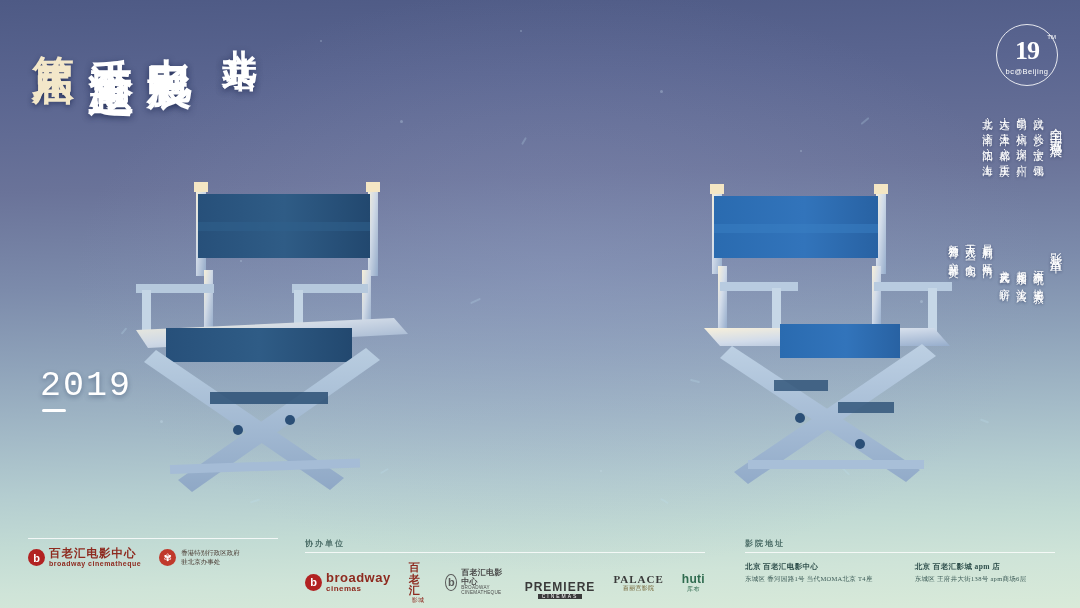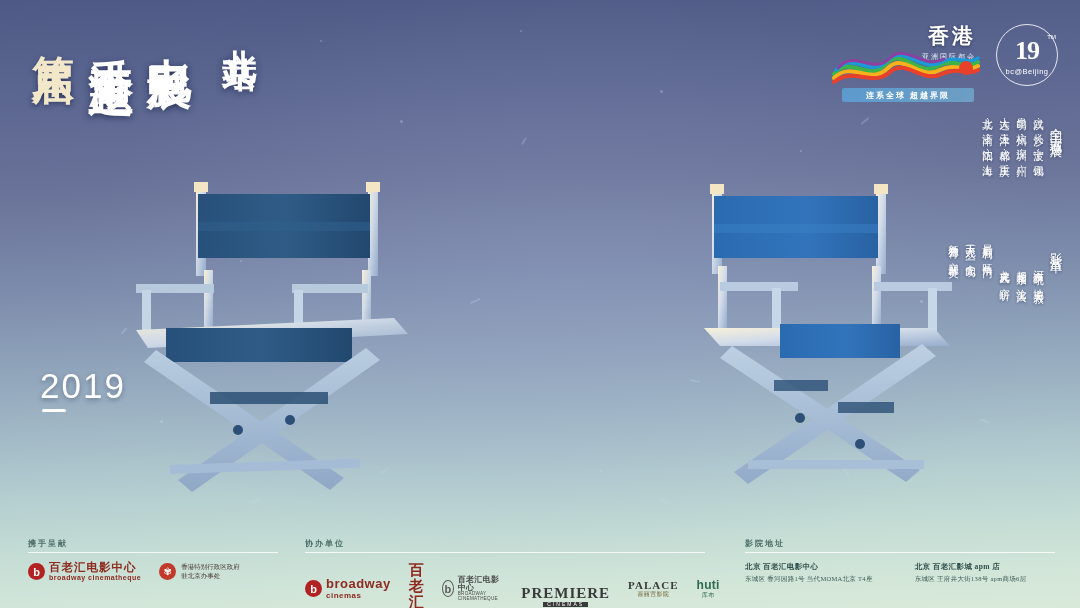--- a/index.html
+++ b/index.html
@@ -48,21 +48,21 @@
               text-shadow:0 2px 6px rgba(30,40,80,.55); }
   #v-fest   { left:146px; top:22px;  font-size:45px; color:#ffffff;
               text-shadow:0 2px 6px rgba(30,40,80,.55); }
   #v-station{ left:222px; top:22px;  font-size:34px; color:#ffffff; letter-spacing:4px;
               text-shadow:0 2px 6px rgba(30,40,80,.5); }
 
   
   #dates {
     position:absolute; left:40px; top:368px;
     color:#ffffff;
-    font-family:Liberation Sans, sans-serif;
+    font-family:Liberation Mono, monospace;
     letter-spacing:2px;
     text-shadow:0 2px 5px rgba(40,60,90,.45);
   }
   #dates .yr   { font-size:35px; line-height:1.05; font-weight:400; }
   #dates .d1   { font-size:35px; line-height:1.18; font-weight:400; margin-top:8px;}
   #dates .sep  { width:24px; height:3px; background:#fff; margin:4px 0 2px 2px; border-radius:2px;}
   #dates .d2   { font-size:35px; line-height:1.1; font-weight:400; }
 
   
   #title-wrap { position:absolute; left:418px; top:78px; width:290px; height:430px; }
@@ -155,21 +155,21 @@
                font-family:"Liberation Sans",sans-serif; line-height:1.1; }
 
   .hkgov { display:flex; align-items:center; gap:5px; }
   .hkgov .bauhinia {
     width:17px; height:17px; border-radius:50%; background:#c0392b;
     display:flex; align-items:center; justify-content:center; color:#fff; font-size:10px;
   }
   .hkgov .gtxt { font-size:6.5px; color:#4a3b33; line-height:1.35; font-family:"Liberation Serif",serif;}
 
   .sp-logo { display:flex; flex-direction:column; align-items:center; line-height:1.05; }
-  .sp-logo .l1 { font-size:15px; font-weight:700; letter-spacing:.3px; }
+  .sp-logo .l1 { font-size:11px; font-weight:700; letter-spacing:.3px; }
   .sp-logo .l2 { font-size:6px; letter-spacing:.3px; }
 
   .addr { display:flex; gap:42px; }
   .addr .ablk .a1 { font-size:7.5px; font-weight:700; color:#2f4f4c; letter-spacing:.4px;
                     font-family:"Liberation Serif",serif; }
   .addr .ablk .a2 { font-size:6.5px; color:#3c5b57; margin-top:3px; letter-spacing:.3px;
                     font-family:"Liberation Serif",serif; }
 
   #fsec-present { left:28px;  width:250px; }
   #fsec-coorg   { left:305px; width:400px; }
@@ -298,35 +298,20 @@
   <div id="title-wrap">
     <div class="tcol" id="t-right">前辈后生</div>
     <div class="tcol" id="t-left">师徒传承</div>
   </div>
 
   <div id="dates">
     <div class="yr">2019</div>
     <div class="sep"></div>
   </div>
 
-  <div id="brand-hk">
-    <div class="hktxt">
-      <div class="hk-cn">香港</div>
-      <div class="hk-sub">亚洲国际都会</div>
-    </div>
-    <svg class="ribbon" viewBox="0 0 148 40">
-      <path d="M2 26 C20 6, 36 36, 54 16 C70 -2, 86 30, 106 18 C122 9, 134 22, 146 14" fill="none" stroke="#3bb54a" stroke-width="4" stroke-linecap="round"></path>
-      <path d="M2 30 C20 12, 38 38, 56 20 C72 4, 88 33, 108 22 C124 14, 136 25, 146 18" fill="none" stroke="#f7b21b" stroke-width="4" stroke-linecap="round"></path>
-      <path d="M2 34 C22 18, 40 40, 58 24 C74 10, 90 36, 110 26 C126 18, 138 28, 146 22" fill="none" stroke="#e8402a" stroke-width="4" stroke-linecap="round"></path>
-      <path d="M4 22 C22 2, 38 32, 56 12 C72 -4, 90 26, 110 14 C124 6, 136 18, 146 10" fill="none" stroke="#1a9ad6" stroke-width="3.4" stroke-linecap="round"></path>
-      <path d="M6 20 C24 0, 40 28, 58 10 C74 -5, 92 22, 112 11" fill="none" stroke="#8e3fa0" stroke-width="3" stroke-linecap="round"></path>
-      <circle cx="134" cy="20" r="7" fill="#e8402a"></circle>
-    </svg>
-    <div class="tagline">连系全球 超越界限</div>
-  </div>
 
   <div id="brand-bc">
     <div class="ring"></div>
     <div class="ten">19</div>
     <div class="tm">TM</div>
     <div class="bcb">bc@Beijing</div>
   </div>
 
   <div class="rcol" id="tour-head">全国十六城巡展</div>
   <div class="rlines" id="tour-lines-wrap" style="position:absolute; right:36px; top:110px;">
@@ -342,21 +327,20 @@
     <div class="rcol" style="position:relative; right:auto; top:auto; font-size:10.5px;">天下无双·一念无明</div>
     <div class="rcol" style="position:relative; right:auto; top:auto; font-size:10.5px;">最后胜利·旺角卡门</div>
     <div class="rcol" style="position:relative; right:auto; top:26px; font-size:10.5px;">龙虎风云·窃听</div>
     <div class="rcol" style="position:relative; right:auto; top:26px; font-size:10.5px;">相爱相亲·沦落人</div>
     <div class="rcol" style="position:relative; right:auto; top:26px; font-size:10.5px;">河东狮吼·地道大叔</div>
   </div>
 
   <div id="footer">
 
     <div class="fsec" id="fsec-present">
-      <div class="flabel">携手呈献</div>
       <div class="frule"></div>
       <div class="flogos">
         <div class="bc-logo">
           <div class="bc-mark">b</div>
           <div>
             <div class="bc-txt-cn">百老汇电影中心</div>
             <div class="bc-txt-en">broadway cinematheque</div>
           </div>
         </div>
         <div class="hkgov">
@@ -391,21 +375,21 @@
           <div class="bc-mark" style="background:none;border:1.4px solid #5a5a5a;color:#5a5a5a;">b</div>
           <div>
             <div class="sp-logo" style="align-items:flex-start;color:#4a4a4a;">
               <div class="l1" style="font-size:8px;">百老汇电影中心</div>
               <div class="l2" style="font-size:4.6px;">BROADWAY CINEMATHEQUE</div>
             </div>
           </div>
         </div>
 
         <div class="sp-logo" style="color:#3a3a3a;">
-          <div class="l1" style="font-size:15px;letter-spacing:1px;font-family:Liberation Serif, serif;margin-top:15px;">PREMIERE</div>
+          <div class="l1" style="font-size:12px;letter-spacing:1px;font-family:Liberation Sans, sans-serif;margin-top:15px;">PREMIERE</div>
           <div class="l2" style="background:#3a3a3a;color:#fff;padding:0 4px;letter-spacing:2px;font-size:5px;">CINEMAS</div>
         </div>
 
         <div class="sp-logo" style="color:#3a3a3a;">
           <div class="l1" style="font-size:11px;letter-spacing:1px;font-family:'Liberation Serif',serif;">PALACE</div>
           <div class="l2" style="font-size:6px;color:#6d5a2a;">百丽宫影院</div>
         </div>
 
         <div class="sp-logo" style="color:#2f6b4f;">
           <div class="l1" style="font-size:12px;">huti</div>

